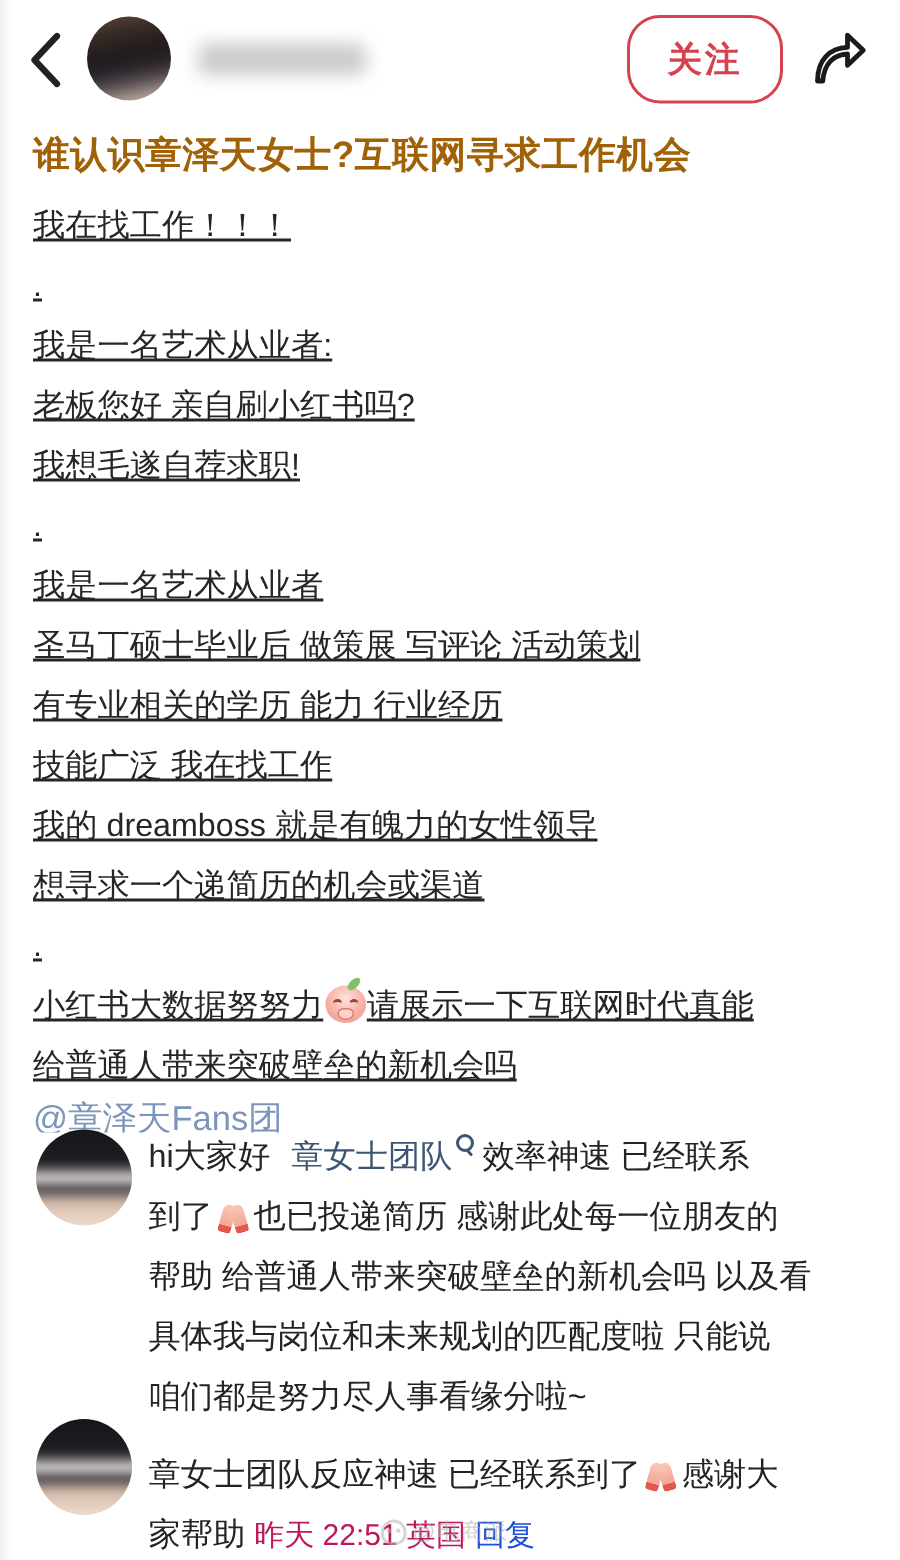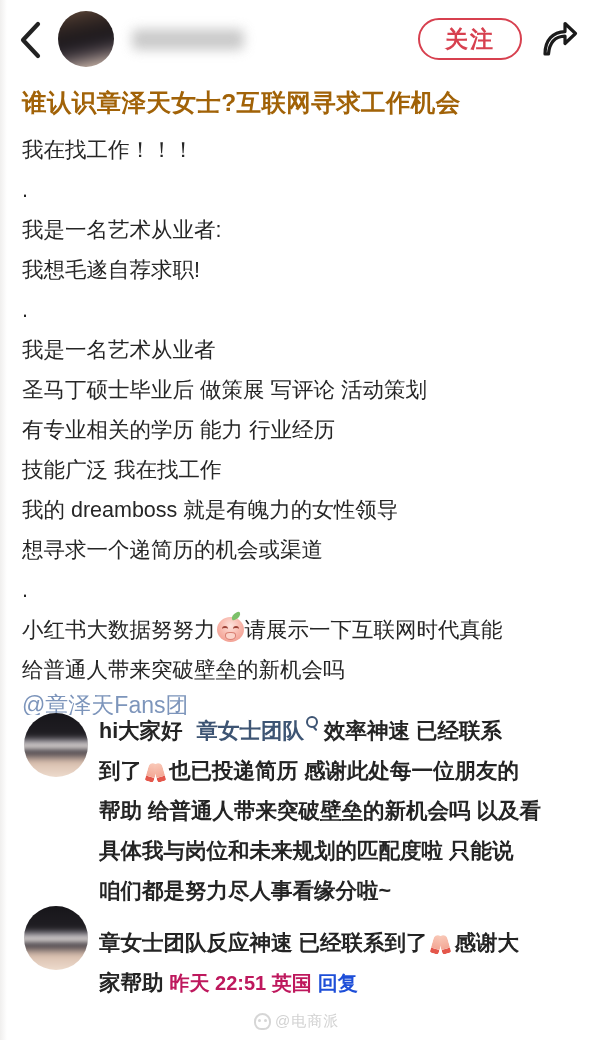--- a/index.html
+++ b/index.html
@@ -21,49 +21,49 @@
   }
   .avatar .blurfill{
     position:absolute;inset:-8px;filter:blur(6px);transform:scale(1.15);
     background:linear-gradient(168deg,#8a6a52 4%,#3a2c26 28%,#17151a 52%,#4b4148 66%,#dcc9ba 82%,#b98a66 100%);
   }
   .name-blur{
     margin-left:18px;width:112px;height:21px;border-radius:5px;background:#bdbdbd;
     filter:blur(6px);opacity:.8;flex:0 0 auto;
   }
   .follow-btn{
-    margin-left:auto;flex:0 0 auto;min-width:104px;height:42px;box-sizing:border-box;
+    margin-left:auto;flex:0 0 auto;min-width:104px;height:59px;box-sizing:border-box;
     border:2px solid #d7404f;border-radius:22px;background:transparent;
     color:#d7404f;font-size:23px;letter-spacing:2px;font-weight:600;
     display:flex;align-items:center;justify-content:center;cursor:pointer;
     font-family:inherit;
   }
   .share-btn{margin-left:16px;flex:0 0 auto;width:42px;height:42px;display:flex;align-items:center;justify-content:center;}
 
   
   .post-title{margin:16px 22px 0;font-size:24.5px;font-weight:700;letter-spacing:.4px;color:#a16207;}
   .post-body{margin:11px 22px 0;font-size:21.5px;line-height:40px;color:#262626;}
-  .post-body .line{white-space:nowrap;}
+  .post-body .line{white-space:nowrap;text-decoration:underline;}
   .mention-row{margin-left:22px;height:25px;overflow:hidden;position:relative;}
   .mention-link{
     font-size:23px;line-height:30px;color:#7d95bb;white-space:nowrap;display:inline-block;
     filter:blur(.4px);cursor:pointer;text-align:right;
   }
 
   
   .comments{position:relative;margin-top:-4px;padding-left:99px;padding-right:18px;}
   .cmt-avatar{position:absolute;left:24px;width:64px;height:64px;border-radius:50%;overflow:hidden;z-index:3;background:#fff;}
   .cmt-avatar .blurfill{
     position:absolute;inset:-4px;filter:blur(2.5px);transform:scale(1.08);
     background:linear-gradient(180deg,#141317 0%,#201e23 38%,#97939b 46%,#efe9e4 52%,#3b3740 58%,#d9bfae 72%,#f6e7da 100%);
   }
   .cmt-avatar.first{top:2px;}
   .cmt-avatar.second{top:195px;}
   .cmt-text{font-size:21.5px;line-height:40px;color:#242424;}
-  .cmt-text .line{white-space:nowrap;font-weight:bold;}
+  .cmt-text .line{white-space:nowrap;}
   .cmt-second{margin-top:12px;}
   .search-link{color:#3d5473;cursor:pointer;}
   .gap-sp{display:inline-block;width:14px;}
   .meta{color:#be185d;font-size:20px;}
   .reply{color:#1d4ed8;font-size:20px;cursor:pointer;}
 
   
   .icon-search{display:inline-block;width:13px;height:15px;position:relative;vertical-align:7px;margin-left:1px;}
   .icon-search::before{content:"";position:absolute;top:0;left:1px;width:8px;height:8px;border:2px solid #3d5473;border-radius:50%;}
   .icon-search::after{content:"";position:absolute;top:10px;left:9px;width:2.4px;height:5px;background:#3d5473;transform:rotate(-42deg);border-radius:1px;}
@@ -113,20 +113,21 @@
       </svg>
     </div>
   </div>
 
   <h1 class="post-title">谁认识章泽天女士?互联网寻求工作机会</h1>
 
   <div class="post-body">
     <div class="line">我在找工作！！！</div>
     <div class="line">.</div>
     <div class="line">我是一名艺术从业者:</div>
+    <div class="line">老板您好 亲自刷小红书吗?</div>
     <div class="line">我想毛遂自荐求职!</div>
     <div class="line">.</div>
     <div class="line">我是一名艺术从业者</div>
     <div class="line">圣马丁硕士毕业后 做策展 写评论 活动策划</div>
     <div class="line">有专业相关的学历 能力 行业经历</div>
     <div class="line">技能广泛 我在找工作</div>
     <div class="line">我的 dreamboss 就是有魄力的女性领导</div>
     <div class="line">想寻求一个递简历的机会或渠道</div>
     <div class="line">.</div>
     <div class="line">

